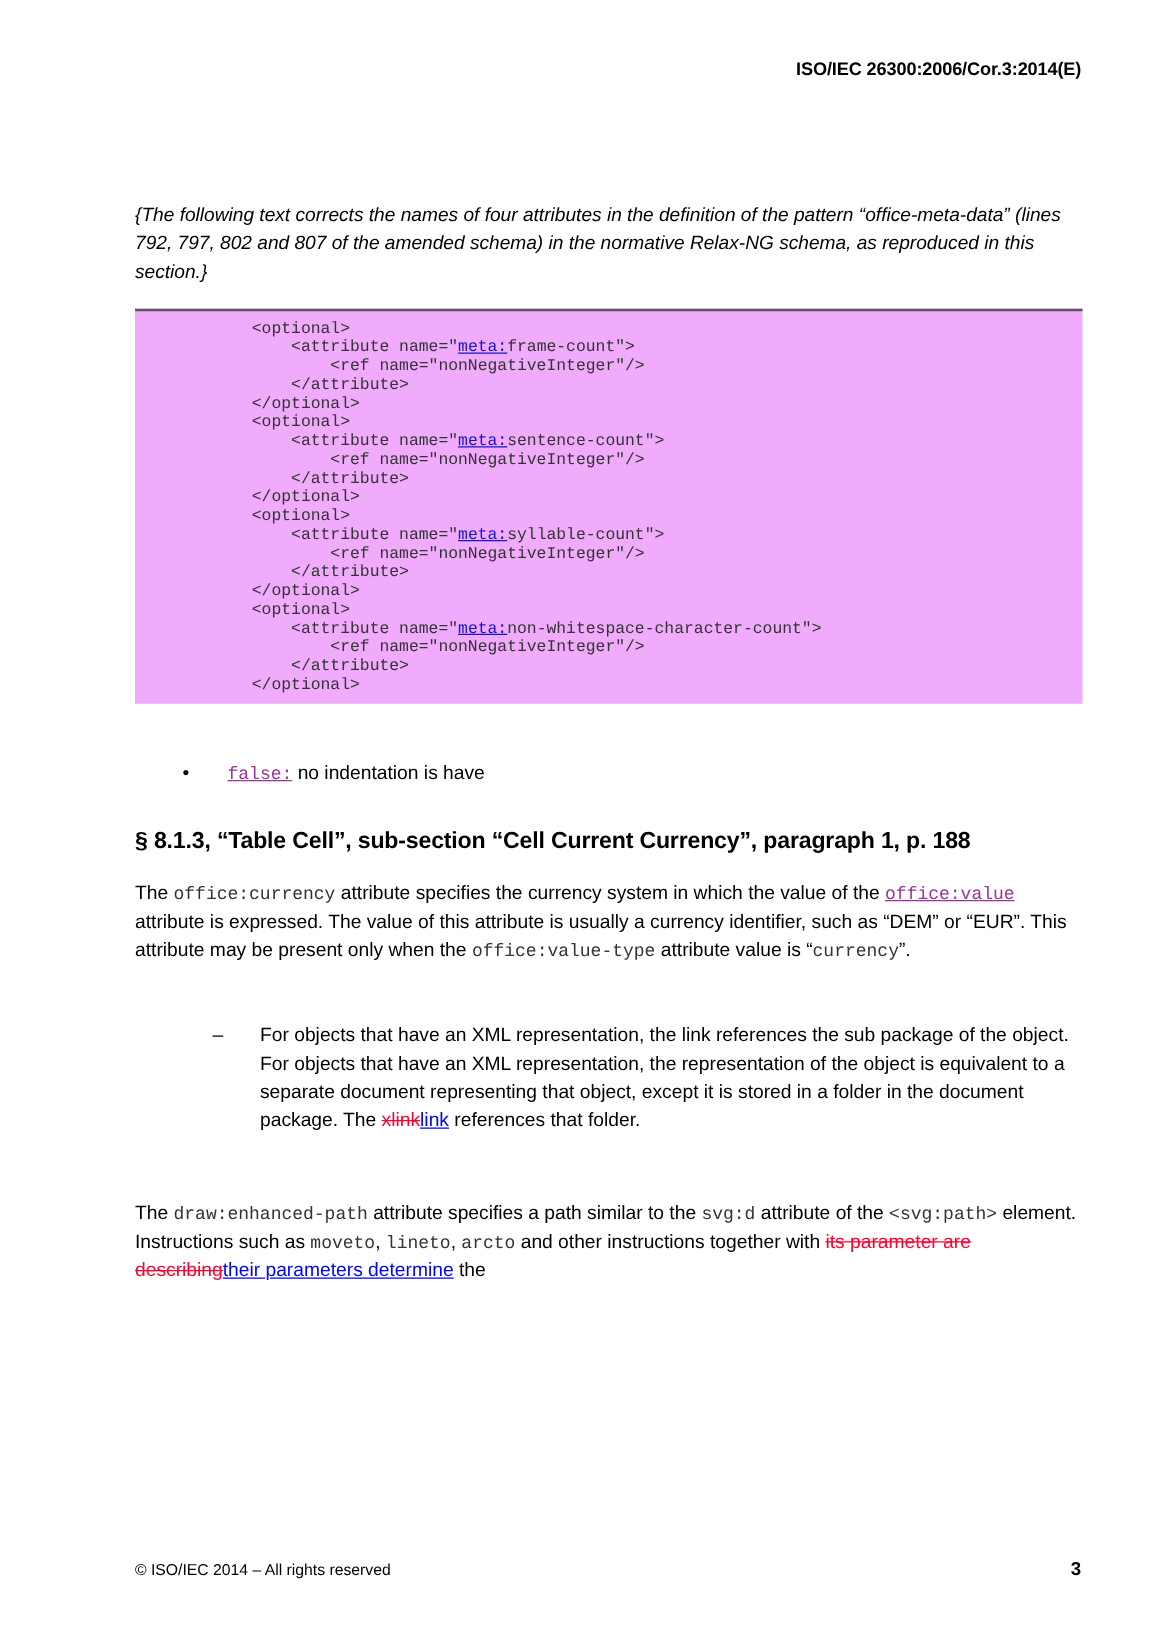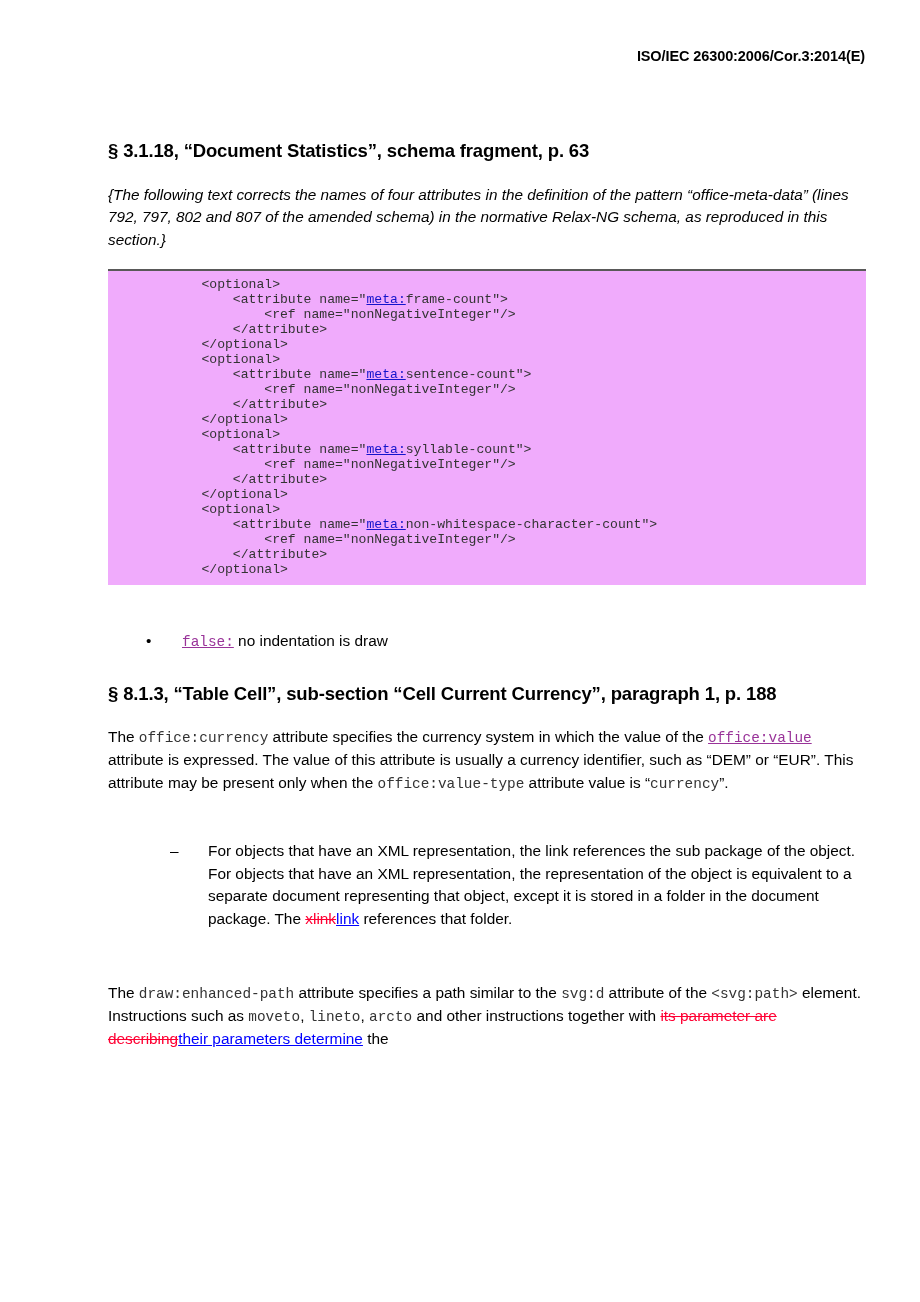--- a/index.html
+++ b/index.html
@@ -163,21 +163,20 @@
 </style>
 </head>
 <body>
 
 <div class="page">
 
   <div class="doc-header">ISO/IEC 26300:2006/Cor.3:2014(E)</div>
 
   <div class="content">
 
-    <h2 class="section-heading">§ 3.1.18, “Document Statistics”, schema fragment, p. 63</h2>
 
     <p class="intro-note">{The following text corrects the names of four attributes in the definition of the pattern “office-meta-data” (lines 792, 797, 802 and 807 of the amended schema) in the normative Relax-NG schema, as reproduced in this section.}</p>
 
     <div class="code-block">
       <pre class="code">    &lt;optional&gt;
         &lt;attribute name="<span class="ns">meta:</span>frame-count"&gt;
             &lt;ref name="nonNegativeInteger"/&gt;
         &lt;/attribute&gt;
     &lt;/optional&gt;
     &lt;optional&gt;
@@ -197,21 +196,21 @@
     &lt;/optional&gt;</pre>
     </div>
 
     <div class="gap-lg"></div>
 
 
     <div class="gap-sm"></div>
 
     <ul class="bullets">
       <li>
-        <span class="marker">•</span><span class="mono link-visited">false:</span><span> no indentation is draw</span>
+        <span class="marker">•</span><span class="mono link-visited">false:</span><span> no indentation is have</span>
       </li>
     </ul>
 
     <div class="gap-lg"></div>
 
     <h2 class="section-heading">§ 8.1.3, “Table Cell”, sub-section “Cell Current Currency”, paragraph 1, p. 188</h2>
 
     <div class="gap-md"></div>
 
     <p class="body"><span>The </span><code>office:currency</code><span> attribute specifies the currency system in which the value of the </span><code class="link-visited">office:value</code><span> attribute is expressed. The value of this attribute is usually a currency identifier, such as “DEM” or “EUR”. This attribute may be present only when the </span><code>office:value-type</code><span> attribute value is “</span><code>currency</code><span>”.</span></p>
@@ -229,14 +228,18 @@
 
     <div class="gap-lg"></div>
 
 
     <div class="gap-md"></div>
 
     <p class="body"><span>The </span><code>draw:enhanced-path</code><span> attribute specifies a path similar to the </span><code>svg:d</code><span> attribute of the </span><code>&lt;svg:path&gt;</code><span> element. Instructions such as </span><code>moveto</code><span>, </span><code>lineto</code><span>, </span><code>arcto</code><span> and other instructions together with </span><span class="del">its parameter are describing</span><span class="ins">their parameters determine</span><span> the</span></p>
 
   </div>
 
+  <div class="doc-footer">
+    <span class="copy">©  ISO/IEC 2014 – All rights reserved</span>
+    <span class="pageno">3</span>
+  </div>
 
 </div>
 
 </body></html>

